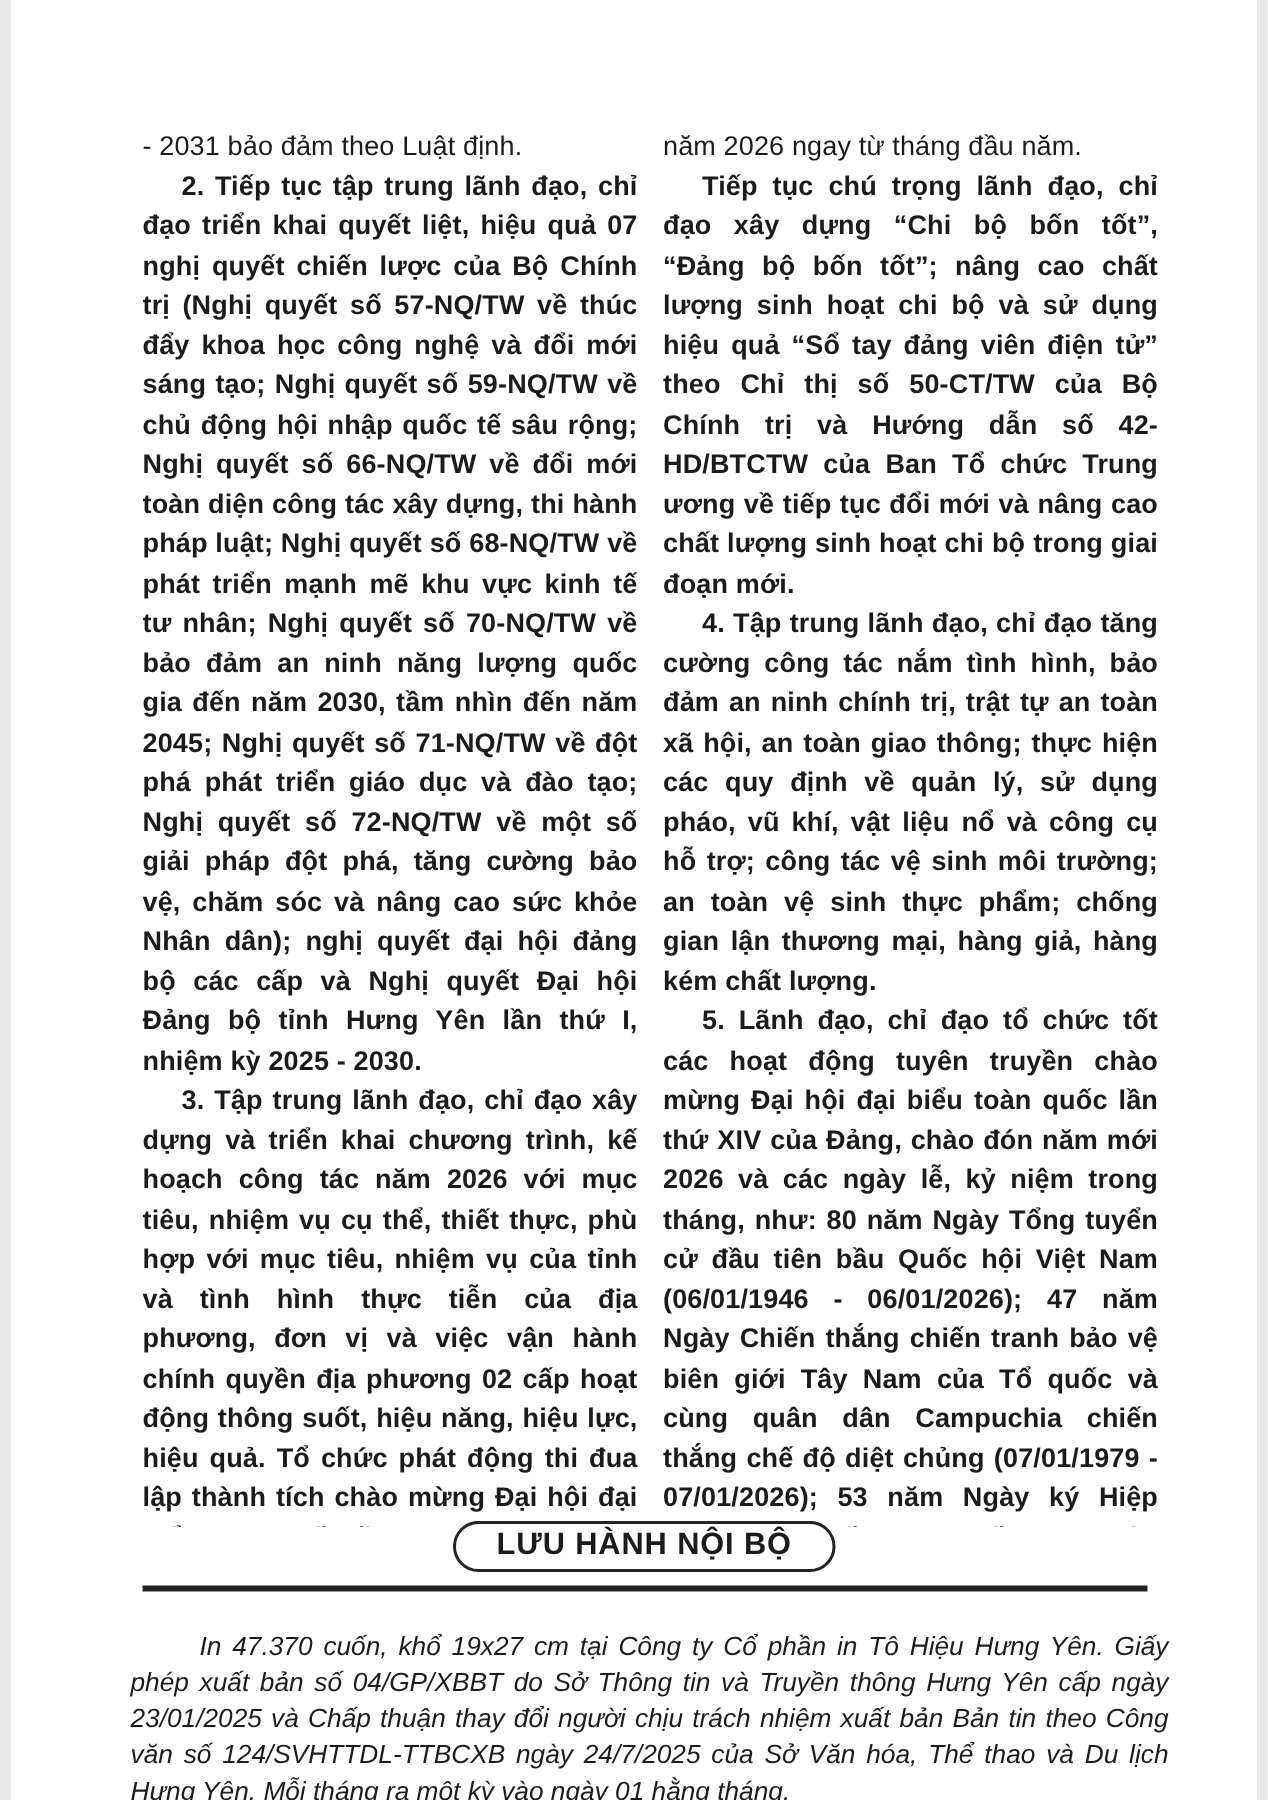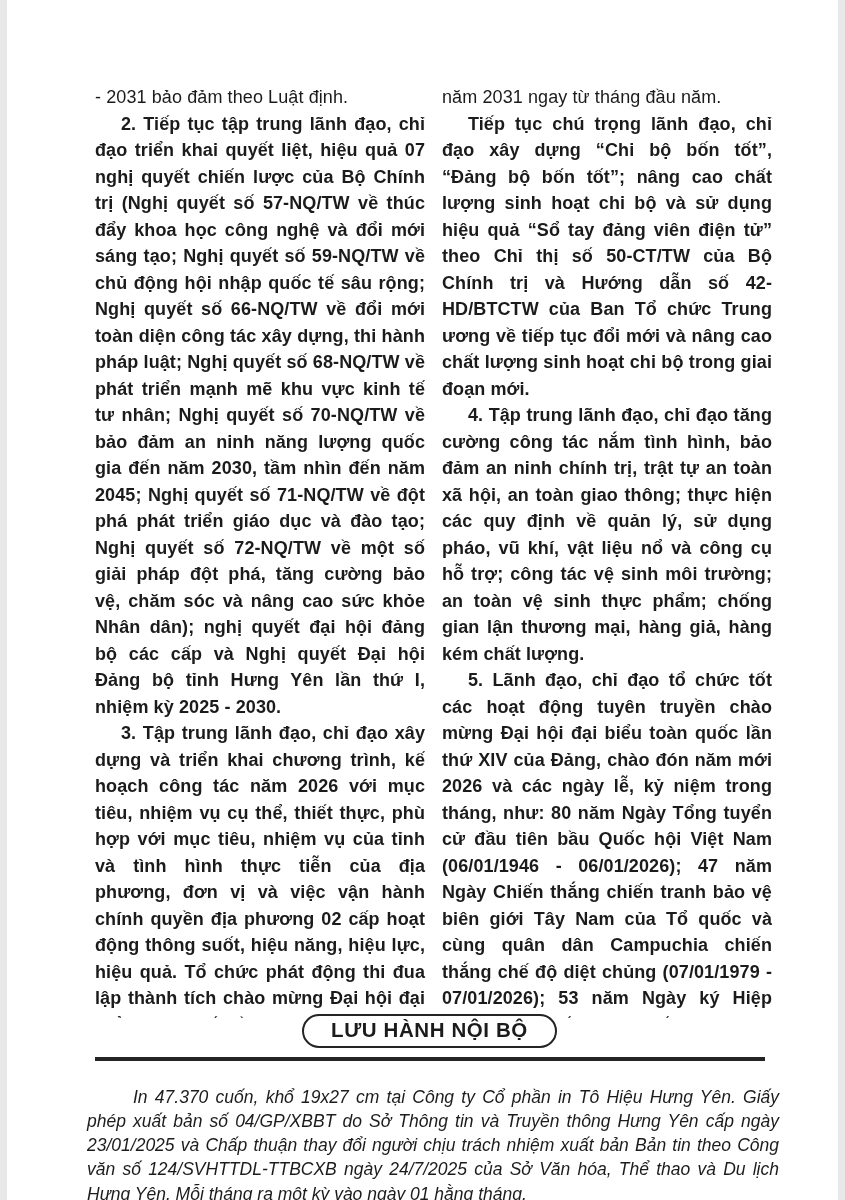--- a/index.html
+++ b/index.html
@@ -82,21 +82,21 @@
 
 <div class="page">
 
   <div class="columns">
     <div class="column">
         <p class="para">- 2031 bảo đảm theo Luật định.</p>
         <p class="para indent">2. Tiếp tục tập trung lãnh đạo, chỉ đạo triển khai quyết liệt, hiệu quả 07 nghị quyết chiến lược của Bộ Chính trị (Nghị quyết số 57-NQ/TW về thúc đẩy khoa học công nghệ và đổi mới sáng tạo; Nghị quyết số 59-NQ/TW về chủ động hội nhập quốc tế sâu rộng; Nghị quyết số 66-NQ/TW về đổi mới toàn diện công tác xây dựng, thi hành pháp luật; Nghị quyết số 68-NQ/TW về phát triển mạnh mẽ khu vực kinh tế tư nhân; Nghị quyết số 70-NQ/TW về bảo đảm an ninh năng lượng quốc gia đến năm 2030, tầm nhìn đến năm 2045; Nghị quyết số 71-NQ/TW về đột phá phát triển giáo dục và đào tạo; Nghị quyết số 72-NQ/TW về một số giải pháp đột phá, tăng cường bảo vệ, chăm sóc và nâng cao sức khỏe Nhân dân); nghị quyết đại hội đảng bộ các cấp và Nghị quyết Đại hội Đảng bộ tỉnh Hưng Yên lần thứ I, nhiệm kỳ 2025 - 2030.</p>
         <p class="para indent">3. Tập trung lãnh đạo, chỉ đạo xây dựng và triển khai chương trình, kế hoạch công tác năm 2026 với mục tiêu, nhiệm vụ cụ thể, thiết thực, phù hợp với mục tiêu, nhiệm vụ của tỉnh và tình hình thực tiễn của địa phương, đơn vị và việc vận hành chính quyền địa phương 02 cấp hoạt động thông suốt, hiệu năng, hiệu lực, hiệu quả. Tổ chức phát động thi đua lập thành tích chào mừng Đại hội đại biểu toàn quốc lần thứ XIV của Đảng và phấn đấu thực hiện thắng lợi nhiệm vụ</p>
       </div>
     <div class="column">
-        <p class="para">năm 2031 ngay từ tháng đầu năm.</p>
+        <p class="para">năm 2026 ngay từ tháng đầu năm.</p>
         <p class="para indent">Tiếp tục chú trọng lãnh đạo, chỉ đạo xây dựng “Chi bộ bốn tốt”, “Đảng bộ bốn tốt”; nâng cao chất lượng sinh hoạt chi bộ và sử dụng hiệu quả “Sổ tay đảng viên điện tử” theo Chỉ thị số 50-CT/TW của Bộ Chính trị và Hướng dẫn số 42-HD/BTCTW của Ban Tổ chức Trung ương về tiếp tục đổi mới và nâng cao chất lượng sinh hoạt chi bộ trong giai đoạn mới.</p>
         <p class="para indent">4. Tập trung lãnh đạo, chỉ đạo tăng cường công tác nắm tình hình, bảo đảm an ninh chính trị, trật tự an toàn xã hội, an toàn giao thông; thực hiện các quy định về quản lý, sử dụng pháo, vũ khí, vật liệu nổ và công cụ hỗ trợ; công tác vệ sinh môi trường; an toàn vệ sinh thực phẩm; chống gian lận thương mại, hàng giả, hàng kém chất lượng.</p>
         <p class="para indent">5. Lãnh đạo, chỉ đạo tổ chức tốt các hoạt động tuyên truyền chào mừng Đại hội đại biểu toàn quốc lần thứ XIV của Đảng, chào đón năm mới 2026 và các ngày lễ, kỷ niệm trong tháng, như: 80 năm Ngày Tổng tuyển cử đầu tiên bầu Quốc hội Việt Nam (06/01/1946 - 06/01/2026); 47 năm Ngày Chiến thắng chiến tranh bảo vệ biên giới Tây Nam của Tổ quốc và cùng quân dân Campuchia chiến thắng chế độ diệt chủng (07/01/1979 - 07/01/2026); 53 năm Ngày ký Hiệp định Paris chấm dứt chiến tranh, lập lại hòa bình ở Việt Nam (27/01/1973 - 27/01/2026)...</p>
         <p class="signature">Ban Biên tập</p>
       </div>
   </div>
 
   <div class="stamp-row">
     <span class="stamp">LƯU HÀNH NỘI BỘ</span>
   </div>

